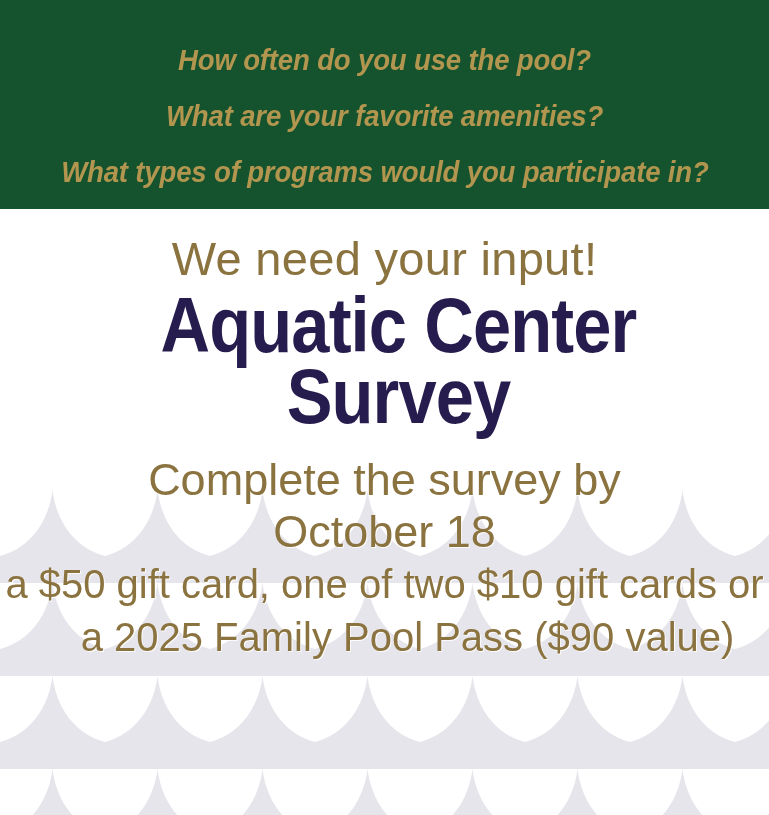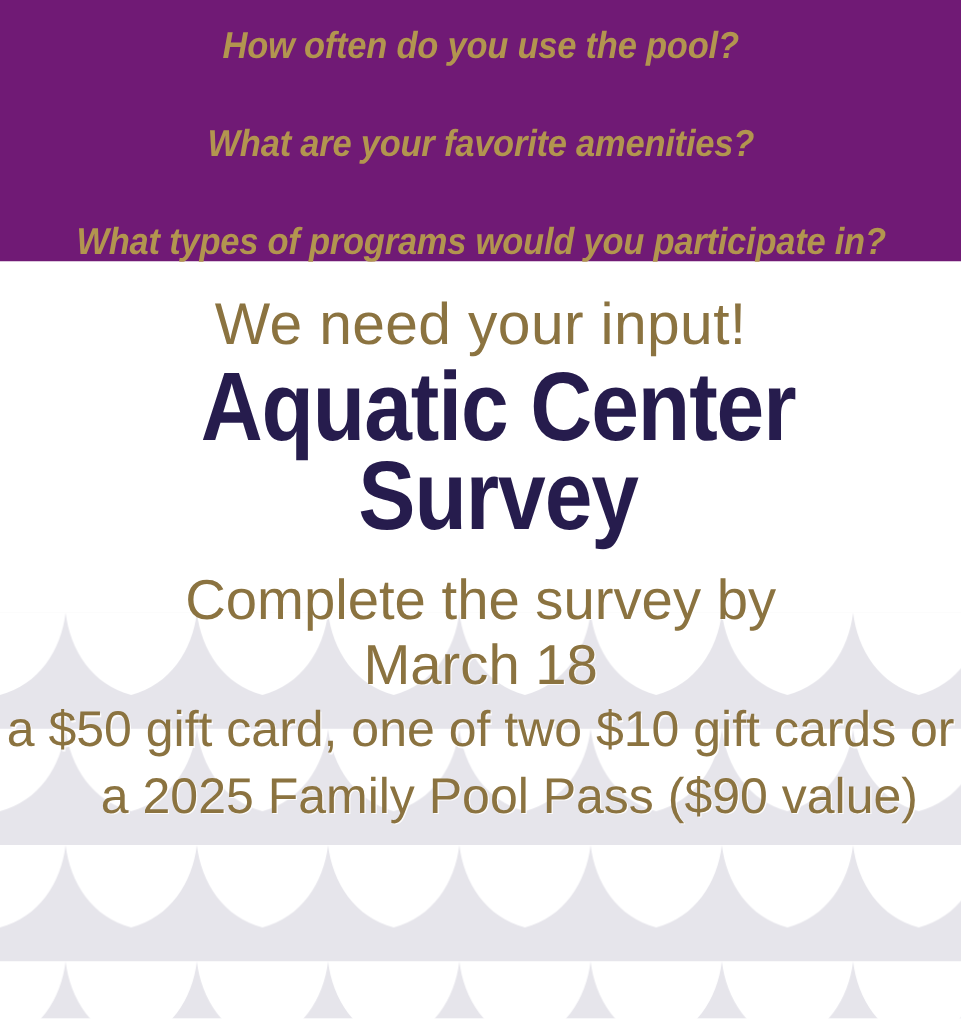--- a/index.html
+++ b/index.html
@@ -34,25 +34,25 @@
     pointer-events: none;
   }
 
   
   #header-band {
     position: absolute;
     left: 0;
     top: 0;
     width: 769px;
     height: 209px;
-    background: #701a75;
+    background: #14532d;
     z-index: 3;
     display: flex;
     flex-direction: column;
-    justify-content: space-between;
+    justify-content: center;
     align-items: center;
     padding-top: 22px;
     box-sizing: border-box;
   }
   .header-question {
     color: #b2954f;
     font-family: "Liberation Sans Narrow", "Liberation Sans", sans-serif;
     font-weight: bold;
     font-style: italic;
     text-align: center;
@@ -168,19 +168,19 @@
 
     <div id="subhead-input">We need your input!</div>
 
     <div id="main-title">
       <span id="title-line1">Aquatic Center</span>
       <span id="title-line2">Survey</span>
     </div>
 
     <div id="cta-block">
       <div class="cta-bold" id="cta-deadline-line1">Complete the survey by</div>
-      <div class="cta-bold" id="cta-deadline-line2">March 18</div>
+      <div class="cta-bold" id="cta-deadline-line2">October 18</div>
       <div class="cta-regular" id="cta-detail-line2">a $50 gift card, one of two $10 gift cards or</div>
       <div class="cta-regular" id="cta-detail-line3">a 2025 Family Pool Pass ($90 value)</div>
     </div>
 
   </div>
 </div>
 
 </body></html>

